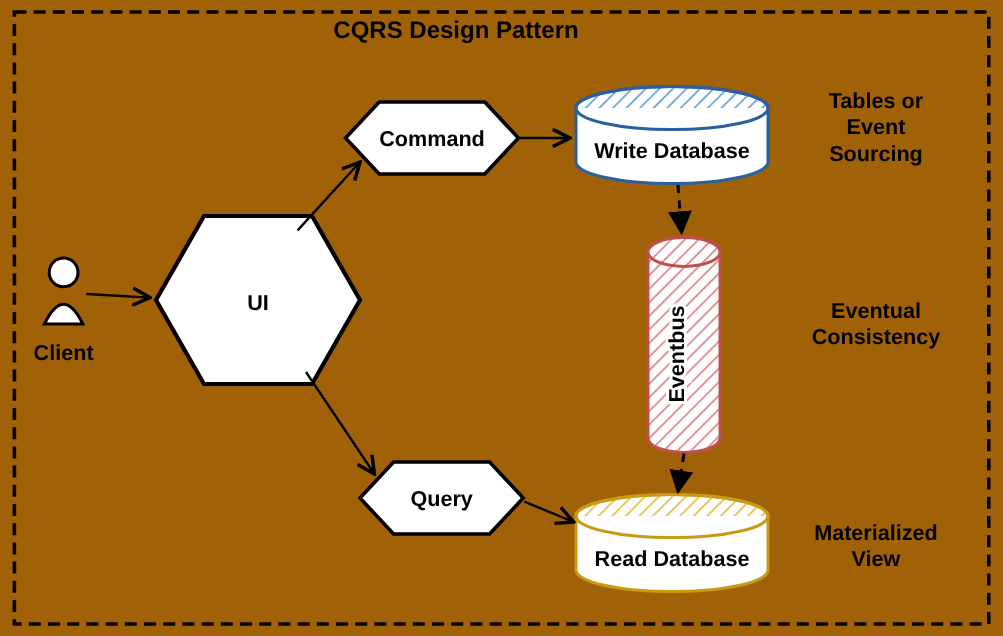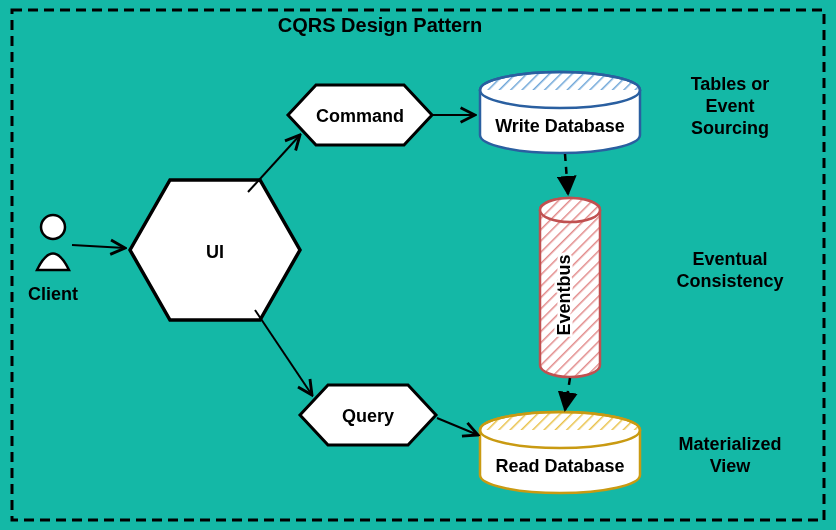--- a/index.html
+++ b/index.html
@@ -5,21 +5,21 @@
   html, body {
     margin: 0;
     padding: 0;
     background: #fff;
     font-family: Arial, Helvetica, sans-serif;
   }
   .stage {
     position: relative;
     width: 836px;
     height: 530px;
-    background: #14b8a6;
+    background: #a16207;
     text-decoration: underline;
   }
   svg { display: block; }
   .title {
     font-size: 20px;
     font-weight: 700;
   }
   .label {
     font-size: 18px;
     font-weight: 700;

